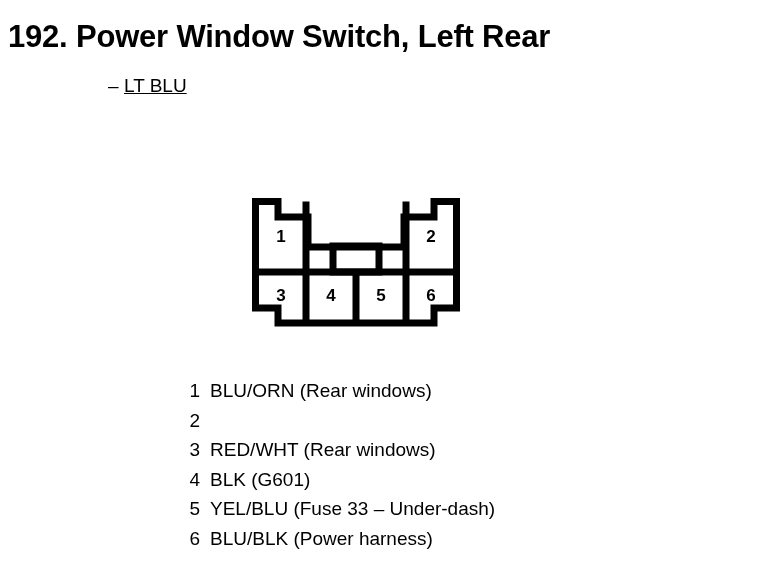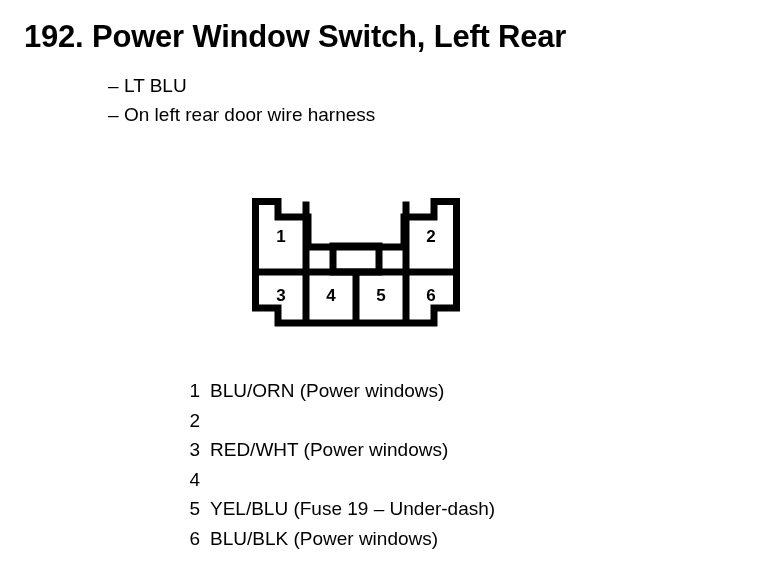--- a/index.html
+++ b/index.html
@@ -13,36 +13,37 @@
     position: relative;
     overflow: hidden;
     font-family: "Liberation Sans", sans-serif;
     color: #000000;
     -webkit-font-smoothing: none;
   }
 
   
   .page-title {
     position: absolute;
-    left: 24px;
+    left: 8px;
     top: 21px;
     font-size: 31px;
     font-weight: bold;
     letter-spacing: -0.2px;
     white-space: nowrap;
     line-height: 1.05;
   }
 
   
   .attr-list {
     position: absolute;
     left: 108px;
     top: 71px;
     font-size: 19px;
     line-height: 29px;
+    text-decoration: underline;
   }
   .attr-item {
     white-space: nowrap;
   }
   .attr-dash {
     display: inline-block;
     width: 16px;
   }
 
   
@@ -90,23 +91,20 @@
 </style>
 </head>
 <body>
 
 <div class="page-title">192. Power Window Switch, Left Rear</div>
 
 <div class="attr-list">
   <div class="attr-item">
     <span class="attr-dash">–</span><span>LT BLU</span>
   </div>
-  <div class="attr-item">
-    <span class="attr-dash">–</span><span>On left rear door wire harness</span>
-  </div>
 </div>
 
 <div class="connector-wrap">
   <svg class="connector-svg" width="212" height="142" viewBox="0 0 212 142">
 
     <path fill="none" stroke="#000000" stroke-width="7" stroke-linejoin="miter" d="M 5.5 5.5
              L 28 5.5
              L 28 21
              L 58 21
              L 58 51
@@ -140,33 +138,34 @@
     <text class="pin-num" x="31" y="101">3</text>
     <text class="pin-num" x="81" y="101">4</text>
     <text class="pin-num" x="131" y="101">5</text>
     <text class="pin-num" x="181" y="101">6</text>
   </svg>
 </div>
 
 <div class="wire-legend">
   <div class="wire-row">
     <span class="wire-num">1</span>
-    <span class="wire-desc">BLU/ORN (Power windows)</span>
+    <span class="wire-desc">BLU/ORN (Rear windows)</span>
   </div>
   <div class="wire-row">
     <span class="wire-num">2</span>
   </div>
   <div class="wire-row">
     <span class="wire-num">3</span>
-    <span class="wire-desc">RED/WHT (Power windows)</span>
+    <span class="wire-desc">RED/WHT (Rear windows)</span>
   </div>
   <div class="wire-row">
     <span class="wire-num">4</span>
+    <span class="wire-desc">BLK (G601)</span>
   </div>
   <div class="wire-row">
     <span class="wire-num">5</span>
-    <span class="wire-desc">YEL/BLU (Fuse 19 – Under-dash)</span>
+    <span class="wire-desc">YEL/BLU (Fuse 33 – Under-dash)</span>
   </div>
   <div class="wire-row">
     <span class="wire-num">6</span>
-    <span class="wire-desc">BLU/BLK (Power windows)</span>
+    <span class="wire-desc">BLU/BLK (Power harness)</span>
   </div>
 </div>
 
 </body></html>

